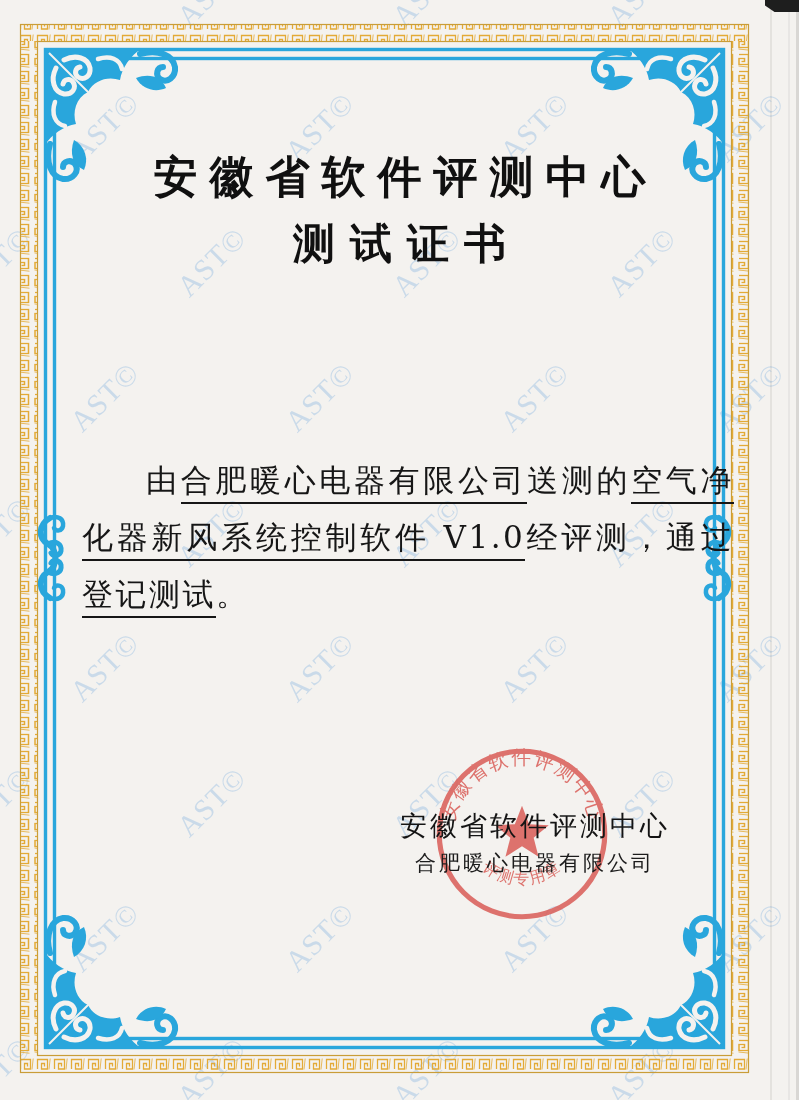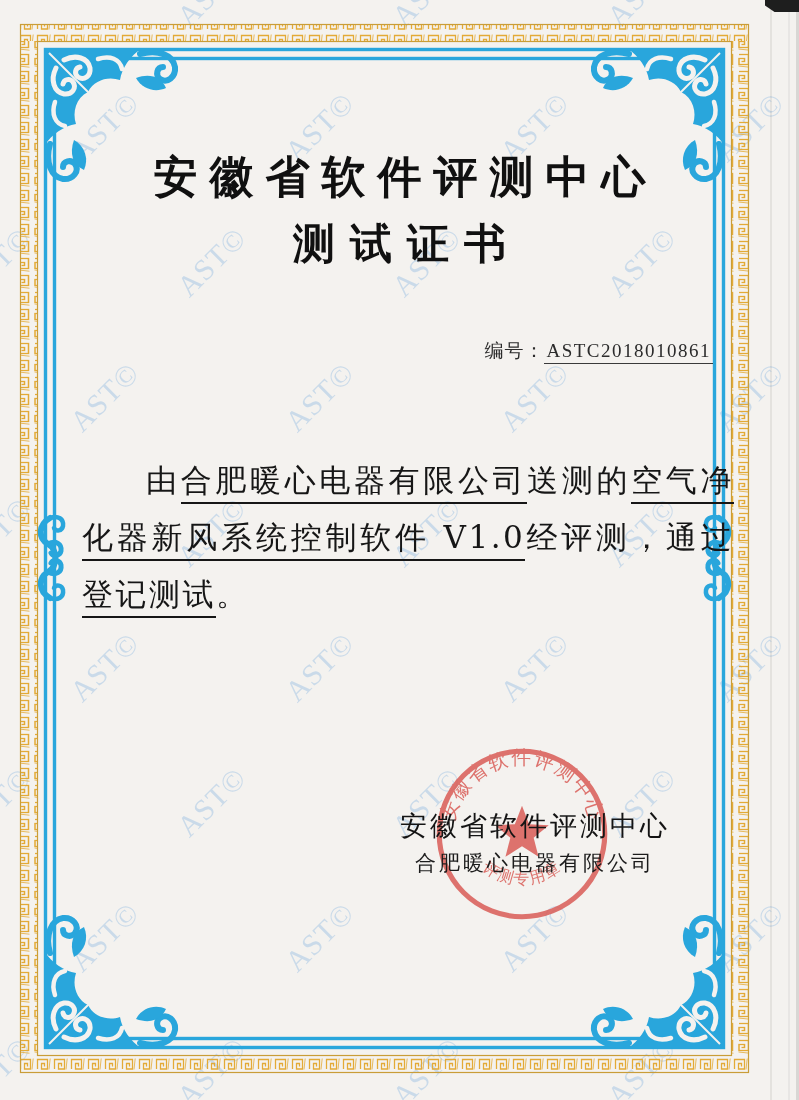--- a/index.html
+++ b/index.html
@@ -173,23 +173,20 @@
 
     <use href="#scrollOrn" transform="translate(39,518)"></use>
     <use href="#scrollOrn" transform="translate(730,518) scale(-1,1)"></use>
   </svg>
 
   <div class="content">
 
     <h1 class="title1">安徽省软件评测中心</h1>
     <h2 class="title2">测试证书</h2>
 
-    <div class="certno">
-      <span>编号：</span><span class="val">ASTC2018010861</span>
-    </div>
 
     <p class="bodytext">
       <span>由</span><span class="u kai">合肥暖心电器有限公司</span><span>送测的</span><span class="u kai">空气净化器新风系统控制软件 V1.0</span><span>经评测，通过</span><span class="u">登记测试</span><span>。</span>
     </p>
 
 
     <svg class="seal" viewBox="0 0 200 200">
       <circle cx="100" cy="100" r="88" fill="none" stroke="#d95b55" stroke-width="5.5"></circle>
       <path id="sealTop" d="M47.7,152.3 A74,74 0 1 1 152.3,152.3" fill="none"></path>
       <text font-size="21" fill="#d95b55" letter-spacing="2" font-family="Liberation Serif, DejaVu Serif, serif">

